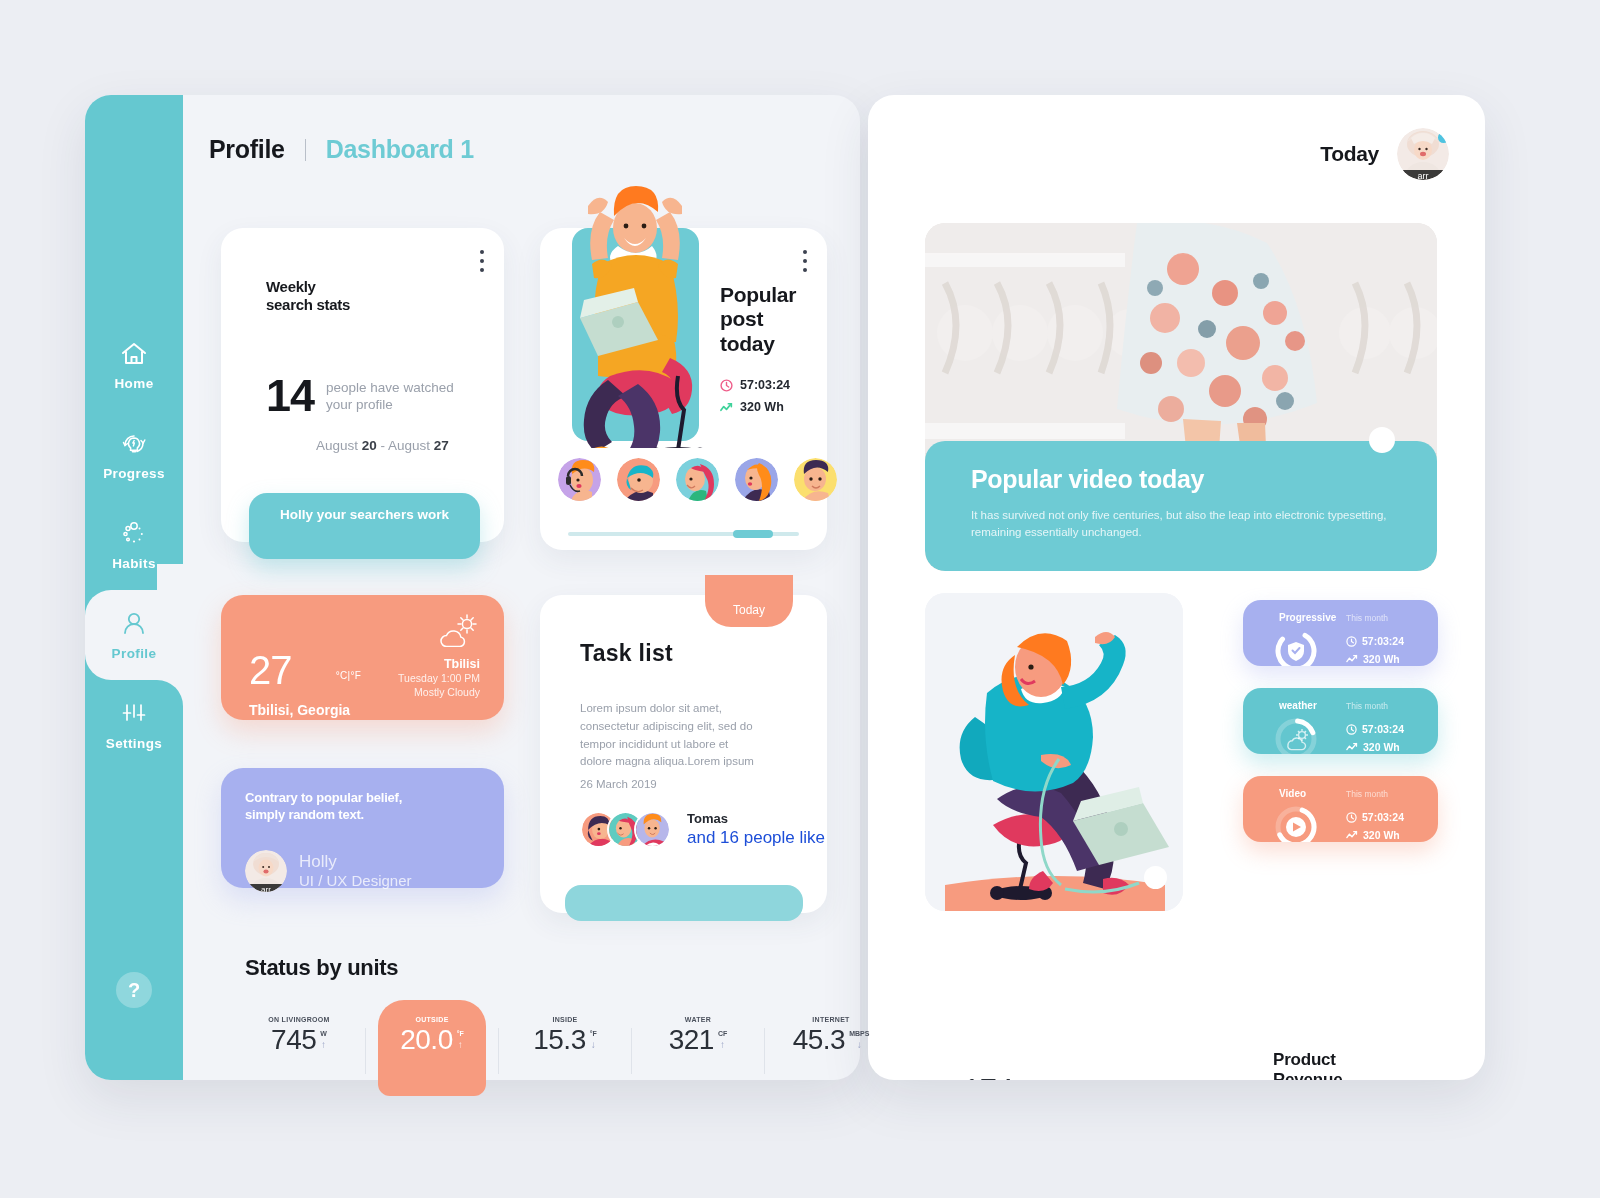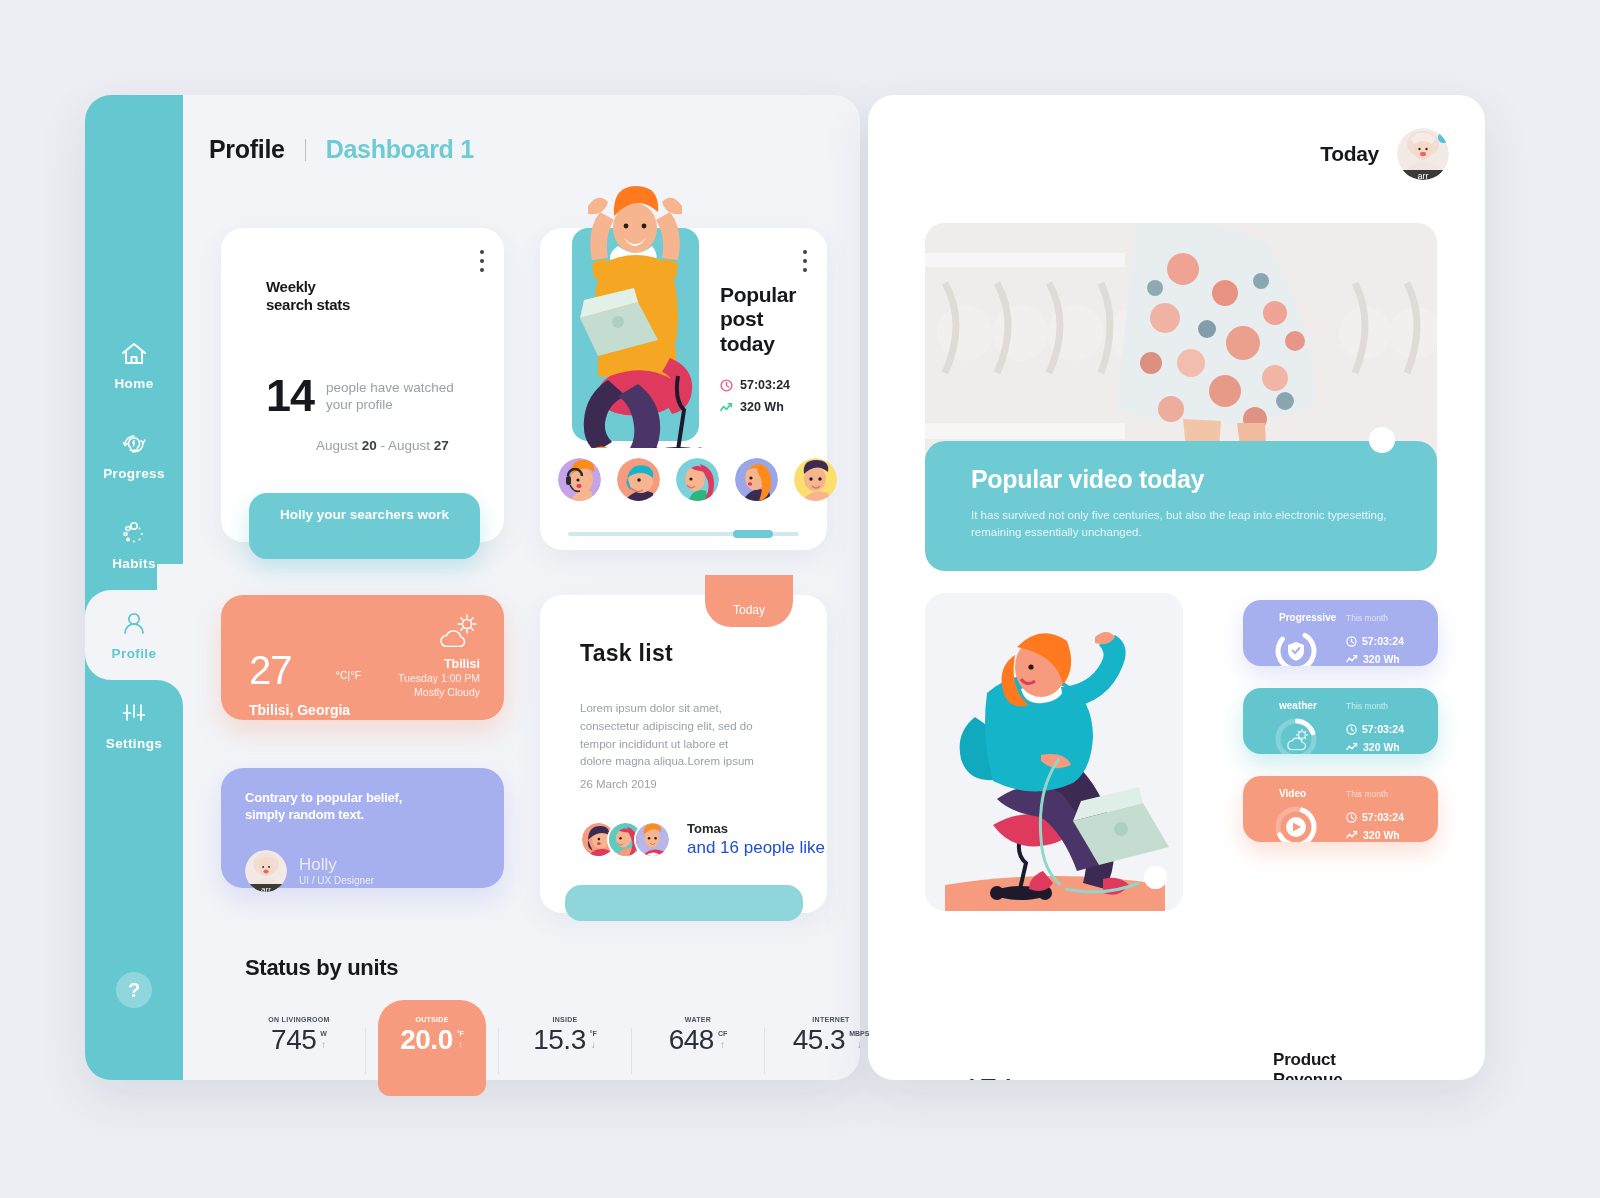--- a/index.html
+++ b/index.html
@@ -145,36 +145,36 @@
   .w-line { font-size: 10.5px; color: rgba(255,255,255,.85); line-height: 1.35; }
 
   
   .c-quote { left: 136px; top: 673px; width: 283px; height: 120px;
       background: #a7b0ef; box-shadow: 0 12px 26px rgba(167,176,239,.30); }
   .q-text { position: absolute; left: 24px; top: 22px; width: 240px;
       font-size: 13px; font-weight: 700; color:#fff; line-height: 1.28; letter-spacing:-.2px;}
   .q-user { position: absolute; left: 24px; top: 82px; display: flex; align-items: center; gap: 12px; }
   .q-avatar { width: 42px; height: 42px; border-radius: 50%; overflow: hidden; }
   .q-name { font-size: 17px; color: rgba(255,255,255,.75); line-height:1.1;}
-  .q-role { font-size: 10px; color: rgba(255,255,255,.75); }
+  .q-role { font-size: 15px; color: rgba(255,255,255,.75); }
 
   
   .c-task { left: 455px; top: 500px; width: 287px; height: 318px; }
   .today-tab {
     position: absolute; left: 165px; top: -20px; width: 88px; height: 52px;
     background: #f79b7f; border-radius: 0 0 26px 26px;
     display: flex; align-items: flex-end; justify-content: center; padding-bottom: 10px;
     color:#fff; font-size: 12px; cursor: pointer;
   }
   .task-title { position: absolute; left: 40px; top: 45px; font-size: 23px; font-weight: 700;
       color:#16181d; letter-spacing: .3px;}
   .task-body { position: absolute; left: 40px; top: 105px; width: 182px;
       font-size: 11.5px; color: #9aa0ab; line-height: 1.55; }
   .task-date { position: absolute; left: 40px; top: 183px; font-size: 11.5px; color:#9aa0ab; }
-  .task-people { position: absolute; left: 40px; top: 226px; display: flex; align-items: center; }
+  .task-people { position: absolute; left: 40px; top: 216px; display: flex; align-items: center; }
   .tp-av { width: 37px; height: 37px; border-radius: 50%; overflow: hidden; margin-right: -10px;
            border: 2px solid #fff; }
   .tp-text { margin-left: 26px; }
   .tp-name { font-size: 13px; font-weight: 700; color:#23272f; }
   .tp-sub { font-size: 17px; color: #1d4ed8; margin-top: 2px; }
   .task-footbar { position: absolute; left: 25px; bottom: -8px; width: 238px; height: 36px;
       background: #8ed6dc; border-radius: 16px; }
 
   
   .status-title { position: absolute; left: 160px; top: 860px;
@@ -182,21 +182,21 @@
   .units-row { position: absolute; left: 160px; top: 905px; display: flex; align-items: flex-start; justify-content: flex-end; }
   .unit { position: relative; width: 108px; height: 85px; padding-top: 16px;
           display: flex; flex-direction: column; align-items: center; }
   .unit .u-label { font-size: 7px; font-weight: 700; color:#4a505c; letter-spacing:.3px; }
   .unit .u-val-wrap { display: flex; align-items: flex-start; margin-top: 3px; }
   .unit .u-val { font-size: 28px; font-weight: 300; color:#2b3038; line-height: 1; letter-spacing:-.5px;}
   .unit .u-side { display:flex; flex-direction: column; align-items:center; margin-left: 4px; padding-top: 4px;}
   .unit .u-unit { font-size: 7px; font-weight: 700; color:#4a505c; }
   .unit .u-arrow { font-size: 10px; color:#9aa3c5; line-height: 1; margin-top:3px;}
   .unit.hl { background: #f79b7f; border-radius: 26px 26px 12px 12px; height: 96px; }
-  .unit.hl .u-label, .unit.hl .u-val, .unit.hl .u-unit { color: #fff; font-weight: bold; }
+  .unit.hl .u-label, .unit.hl .u-val, .unit.hl .u-unit { color: #fff; }
   .unit.hl .u-arrow { color: rgba(255,255,255,.8); }
   .u-div { width: 1px; height: 46px; background: #dfe3ea; margin: 28px 12px 0 12px; }
 
   
   .logout-wrap { position: absolute; right: 36px; top: 33px; display: flex; align-items: center; gap: 18px; }
   .logout-label { font-size: 21px; font-weight: 700; color:#16181d; cursor:pointer; letter-spacing:-.3px;}
   .logout-avatar { position: relative; width: 52px; height: 52px; border-radius: 50%; overflow: hidden; cursor:pointer;}
   .logout-dot { position: absolute; right: 0px; top: 4px; width: 11px; height: 11px;
       border-radius: 50%; background: #4fc3e0; z-index: 3; }
 
@@ -830,21 +830,21 @@
             <div class="u-unit">°F</div>
             <div class="u-arrow">↓</div>
           </div>
         </div>
       </div>
       <div class="u-div"></div>
 
       <div class="unit">
         <div class="u-label">WATER</div>
         <div class="u-val-wrap">
-          <div class="u-val">648</div>
+          <div class="u-val">321</div>
           <div class="u-side">
             <div class="u-unit">CF</div>
             <div class="u-arrow">↑</div>
           </div>
         </div>
       </div>
       <div class="u-div"></div>
 
       <div class="unit">
         <div class="u-label">INTERNET</div>

